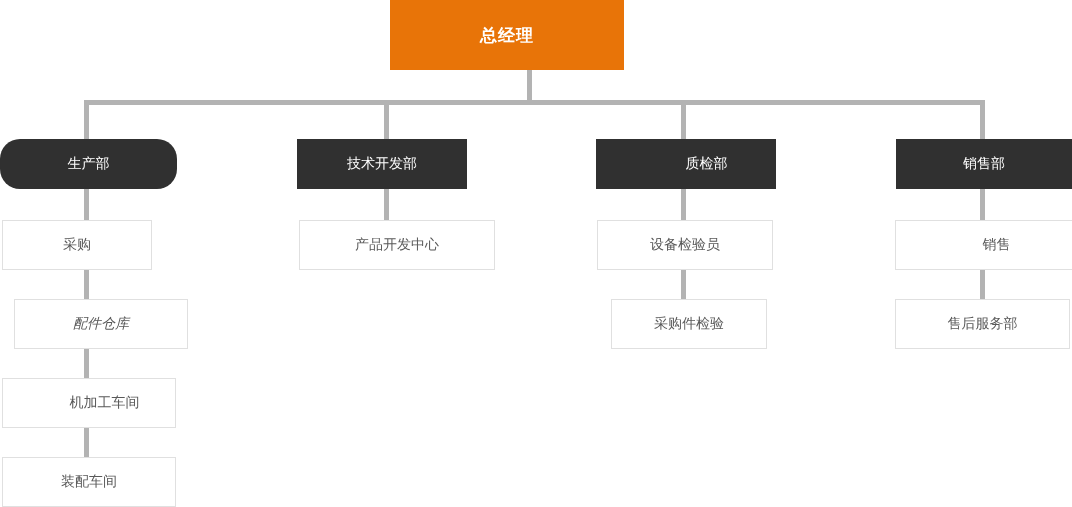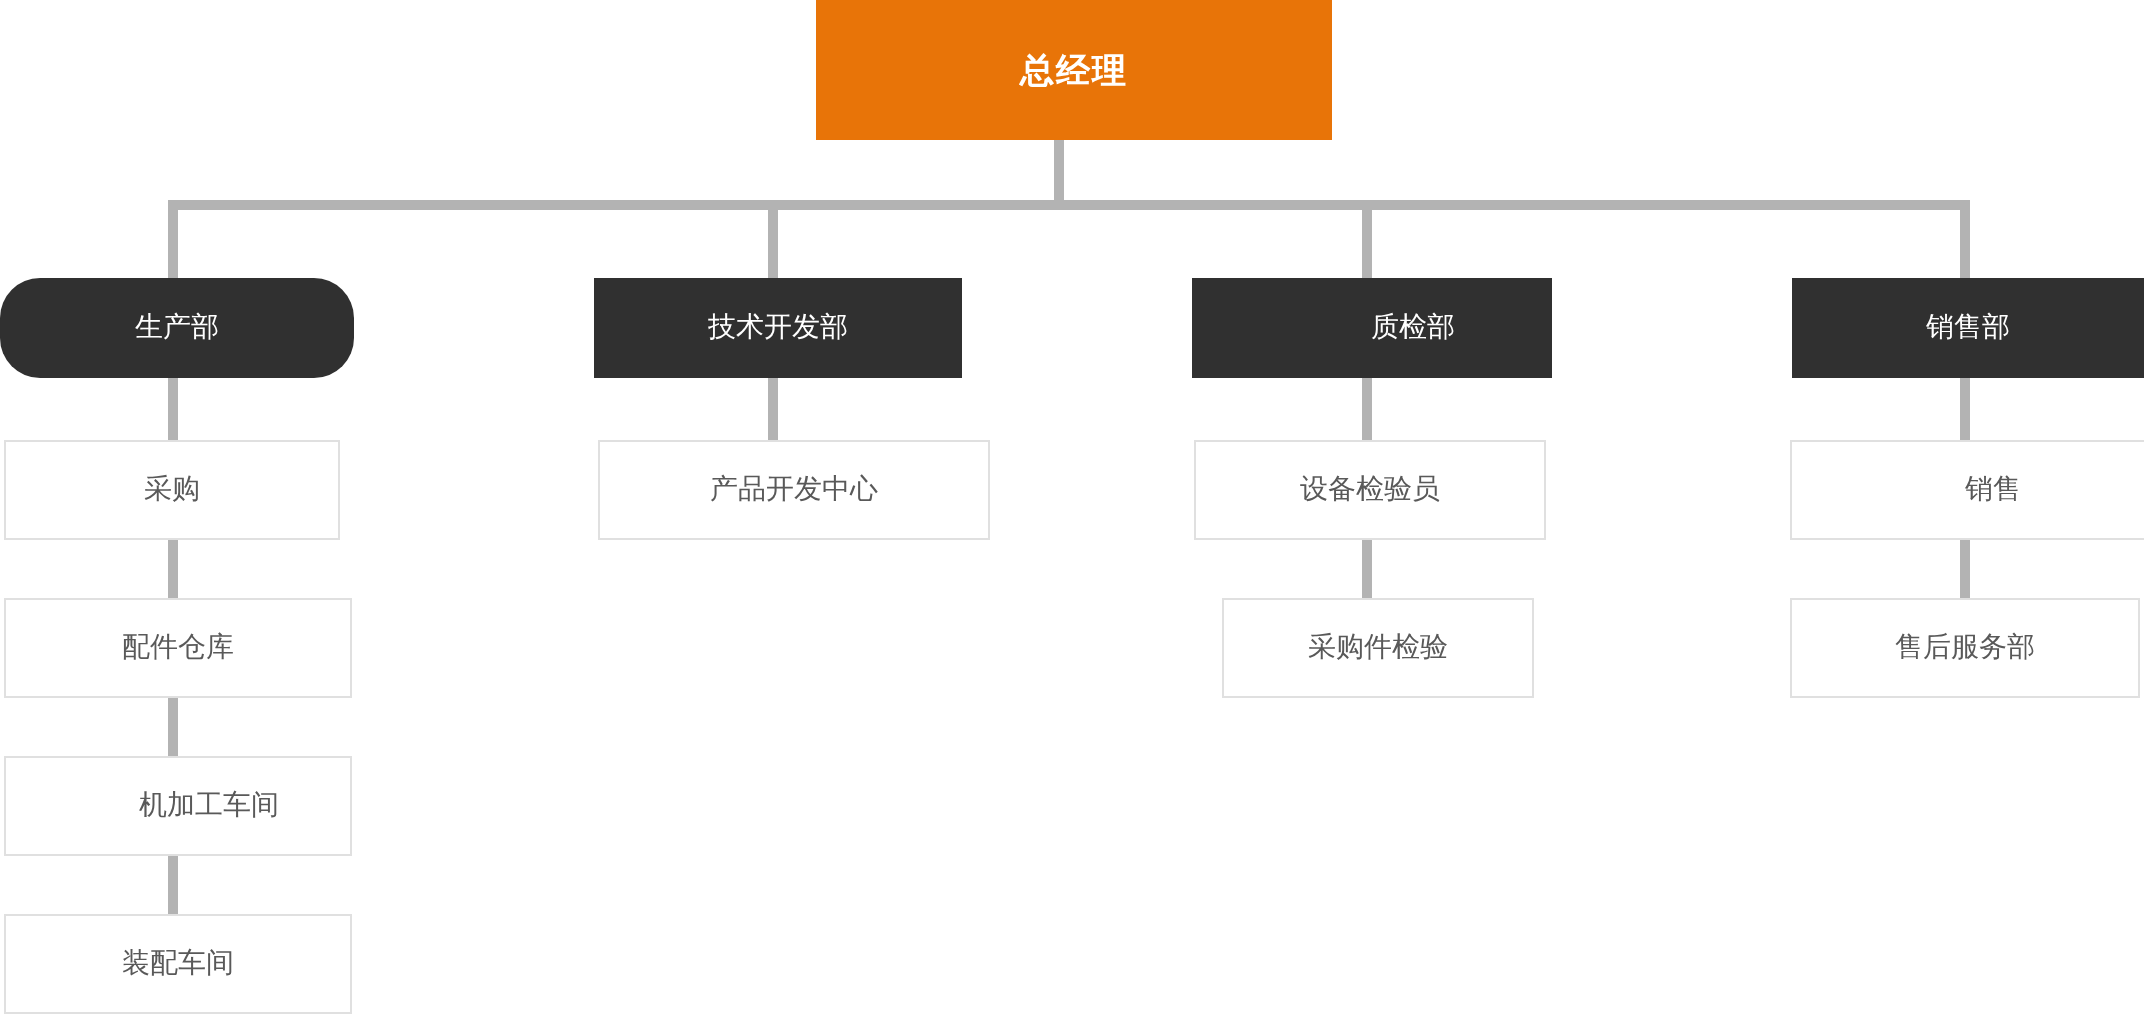--- a/index.html
+++ b/index.html
@@ -66,29 +66,29 @@
   <div class="line" style="left:84px; top:428px; width:5px; height:29px;"></div>
 
   <div class="line" style="left:384px; top:189px; width:5px; height:31px;"></div>
 
   <div class="line" style="left:681px; top:189px; width:5px; height:31px;"></div>
   <div class="line" style="left:681px; top:270px; width:5px; height:29px;"></div>
 
   <div class="line" style="left:980px; top:189px; width:5px; height:31px;"></div>
   <div class="line" style="left:980px; top:270px; width:5px; height:29px;"></div>
 
-  <div class="node root" style="left:408px; top:0px; width:258px;">总经理</div>
+  <div class="node root" style="left:390px; top:0px; width:234px;">总经理</div>
 
   <div class="node dept" style="left:0px; top:139px; width:177px;border-radius:20px;">生产部</div>
-  <div class="node dept" style="left:297px; top:139px; width:184px;">技术开发部</div>
+  <div class="node dept" style="left:297px; top:139px; width:170px;">技术开发部</div>
   <div class="node dept" style="left:596px; top:139px; width:180px;padding-left:41px;">质检部</div>
   <div class="node dept" style="left:896px; top:139px; width:176px;">销售部</div>
 
-  <div class="node leaf" style="left:2px; top:220px; width:168px;">采购</div>
-  <div class="node leaf" style="left:2px; top:299px; width:174px;">配件仓库</div>
+  <div class="node leaf" style="left:2px; top:220px; width:150px;">采购</div>
+  <div class="node leaf" style="left:14px; top:299px; width:174px;font-style:italic;">配件仓库</div>
   <div class="node leaf" style="left:2px; top:378px; width:174px;padding-left:31px;">机加工车间</div>
   <div class="node leaf" style="left:2px; top:457px; width:174px;">装配车间</div>
 
   <div class="node leaf" style="left:299px; top:220px; width:196px;">产品开发中心</div>
 
   <div class="node leaf" style="left:597px; top:220px; width:176px;text-align:center;">设备检验员</div>
   <div class="node leaf" style="left:611px; top:299px; width:156px;">采购件检验</div>
 
   <div class="node leaf" style="left:895px; top:220px; width:203px;">销售</div>
   <div class="node leaf" style="left:895px; top:299px; width:175px;">售后服务部</div>

